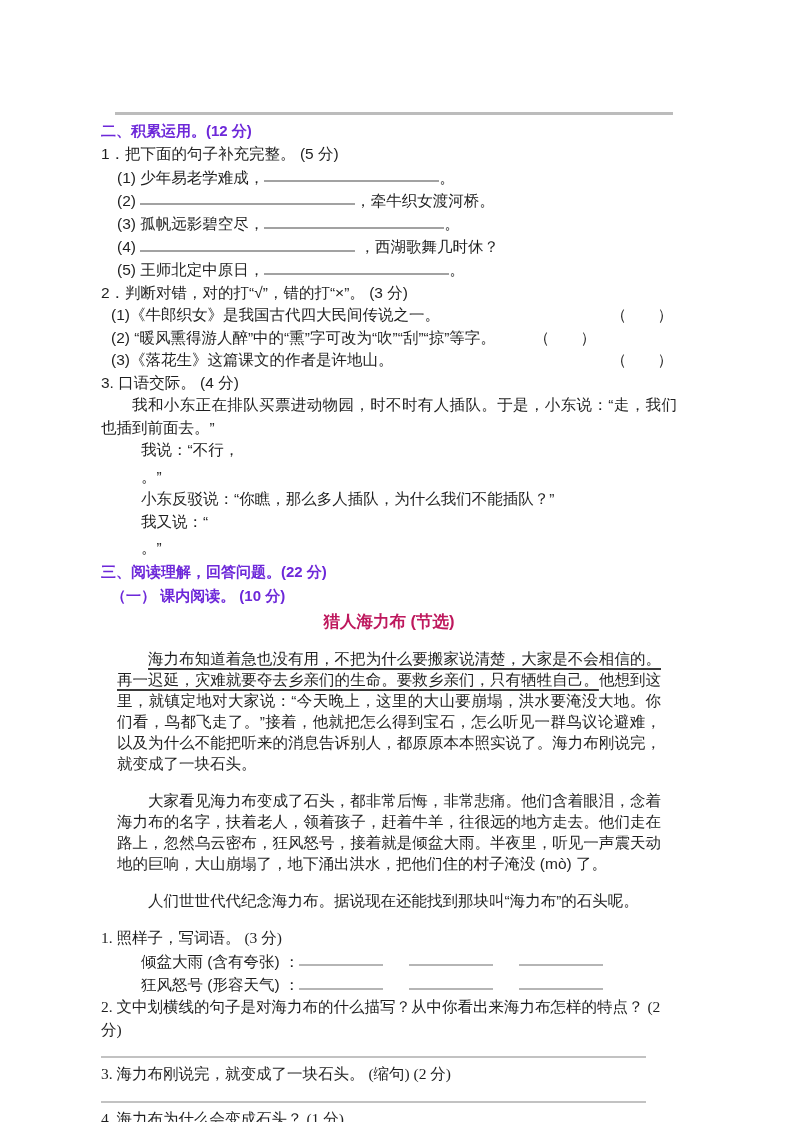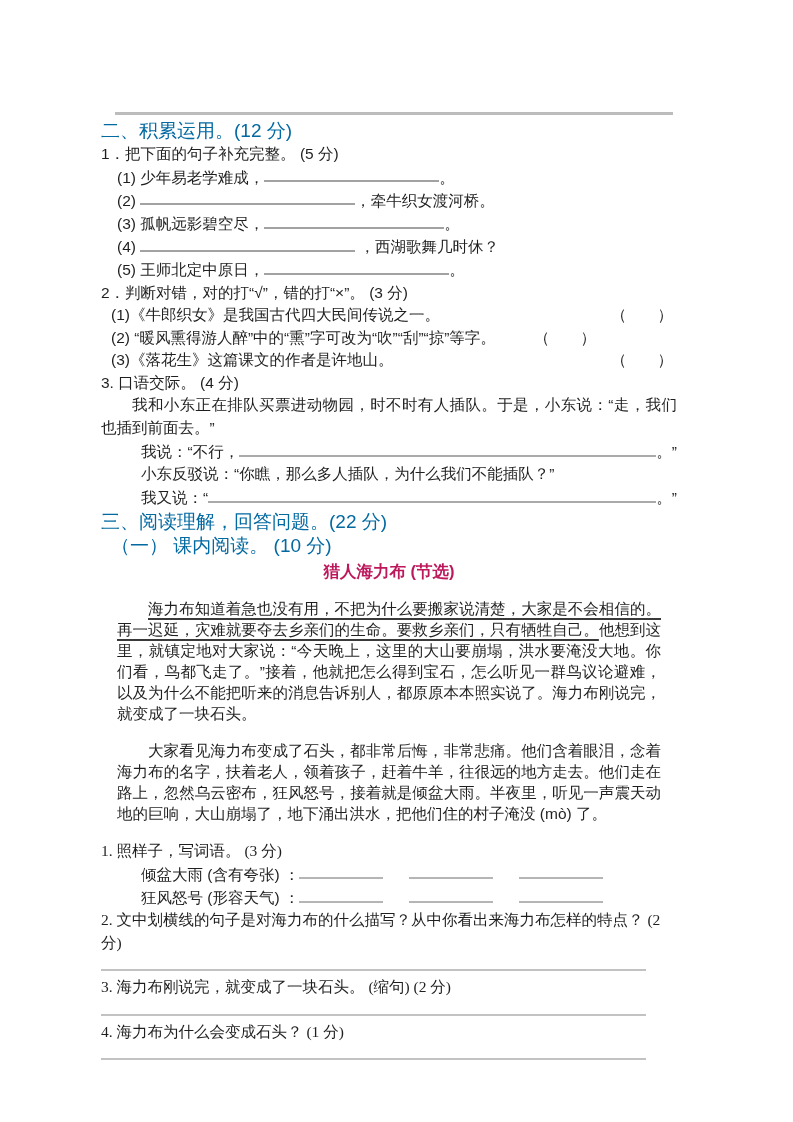--- a/index.html
+++ b/index.html
@@ -4,35 +4,35 @@
 <style>
   html,body{margin:0;padding:0;}
   body{
     width:793px;height:1122px;background:#ffffff;overflow:hidden;
     font-family:"Liberation Sans","DejaVu Sans",sans-serif;
     color:#1f1f1f;
   }
   .page{position:relative;width:793px;height:1122px;background:#fff;}
   .content{position:absolute;left:101px;top:112px;width:576px;font-size:15.5px;line-height:22.5px;}
   .divider{height:3px;background:#bcbcbc;width:558px;margin-left:14px;margin-bottom:4px;}
-  .h-bold{font-weight:normal;font-size:19px;line-height:24px;color:#0369a1;}
+  .h-bold{font-weight:bold;font-size:15px;line-height:24px;color:#6d28d9;}
   .q-label{line-height:22.5px;}
   .indent-sub{margin-left:10px;}
   
   .fill-item{margin-left:16px;white-space:nowrap;}
   .blank{display:inline-block;height:0.95em;border-bottom:2px solid #a2a2a2;vertical-align:baseline;}
   .w175{width:175px;} .w215{width:215px;} .w180{width:180px;} .w185{width:185px;}
   
   .tf-item{display:flex;margin-left:10px;padding-right:4px;}
   .tf-sp{flex:1;}
   .tf-sp-fixed{width:38px;}
   .parens{white-space:pre;}
   
   .para{ text-indent:2em;text-align:justify;margin:0;}
-  .dlg{margin-left:40px;}
+  .dlg{margin-left:40px;flex-direction:column;}
   .dlg-row{display:flex;align-items:baseline;}
   .dlg-row .dlg-blank{flex:1;border-bottom:2px solid #aaa;height:1em;margin-bottom:2px;}
   
   .passage p{margin:16px;text-indent:2em;text-align:justify;line-height:21px;}
   .passage .ul{text-decoration:underline;text-underline-offset:3.5px;text-decoration-color:#3a3a3a;text-decoration-thickness:1.5px;}
   .title-center{text-align:center;font-weight:bold;font-size:16.5px;line-height:22.5px;color:#be185d;margin-top:2px;}
   .serifq{font-family:"Liberation Serif","DejaVu Serif",serif;}
   
   .word-row{margin-left:40px;white-space:nowrap;}
   .wblank{display:inline-block;width:84px;height:0.95em;border-bottom:2px solid #b5b5b5;margin-right:26px;vertical-align:baseline;}
@@ -91,20 +91,21 @@
       </div>
 
     <div class="h-bold">三、阅读理解，回答问题。(22 分)</div>
     <div class="h-bold indent-sub">（一）  课内阅读。 (10 分)</div>
 
     <div class="title-center">猎人海力布 (节选)</div>
 
     <div class="passage">
       <p><span class="ul">海力布知道着急也没有用，不把为什么要搬家说清楚，大家是不会相信的。再一迟延，灾难就要夺去乡亲们的生命。要救乡亲们，只有牺牲自己。</span><span>他想到这里，就镇定地对大家说：“今天晚上，这里的大山要崩塌，洪水要淹没大地。你们看，鸟都飞走了。”接着，他就把怎么得到宝石，怎么听见一群鸟议论避难，以及为什么不能把听来的消息告诉别人，都原原本本照实说了。海力布刚说完，就变成了一块石头。</span></p>
       <p>大家看见海力布变成了石头，都非常后悔，非常悲痛。他们含着眼泪，念着海力布的名字，扶着老人，领着孩子，赶着牛羊，往很远的地方走去。他们走在路上，忽然乌云密布，狂风怒号，接着就是倾盆大雨。半夜里，听见一声震天动地的巨响，大山崩塌了，地下涌出洪水，把他们住的村子淹没 (mò) 了。</p>
+      <p>人们世世代代纪念海力布。据说现在还能找到那块叫“海力布”的石头呢。</p>
     </div>
 
     <div class="q-label serifq">1. 照样子，写词语。 (3 分)</div>
     <div class="word-row"><span>倾盆大雨 (含有夸张) ：</span><span class="wblank"></span><span class="wblank"></span><span class="wblank"></span></div>
     <div class="word-row"><span>狂风怒号 (形容天气) ：</span><span class="wblank"></span><span class="wblank"></span><span class="wblank"></span></div>
 
     <div class="q-label serifq">2. 文中划横线的句子是对海力布的什么描写？从中你看出来海力布怎样的特点？ (2 分)</div>
     <div class="ans-line"></div>
 
     <div class="q-label serifq">3. 海力布刚说完，就变成了一块石头。 (缩句)  (2 分)</div>

